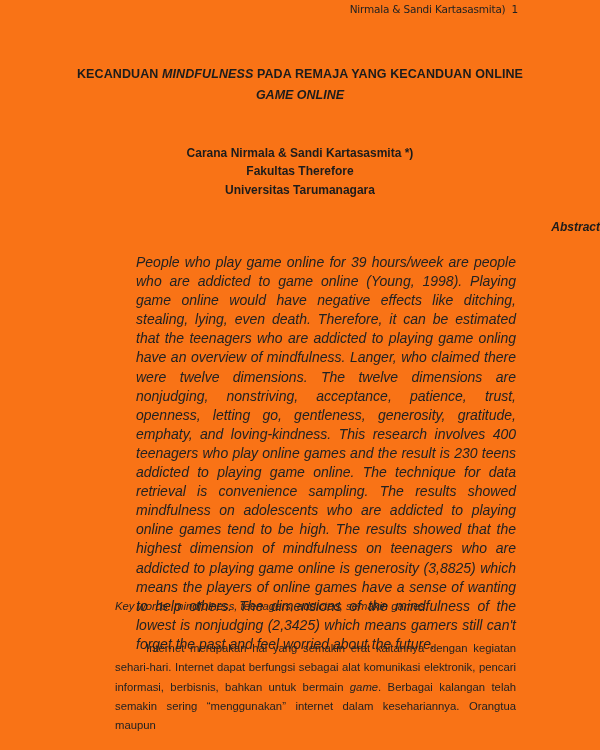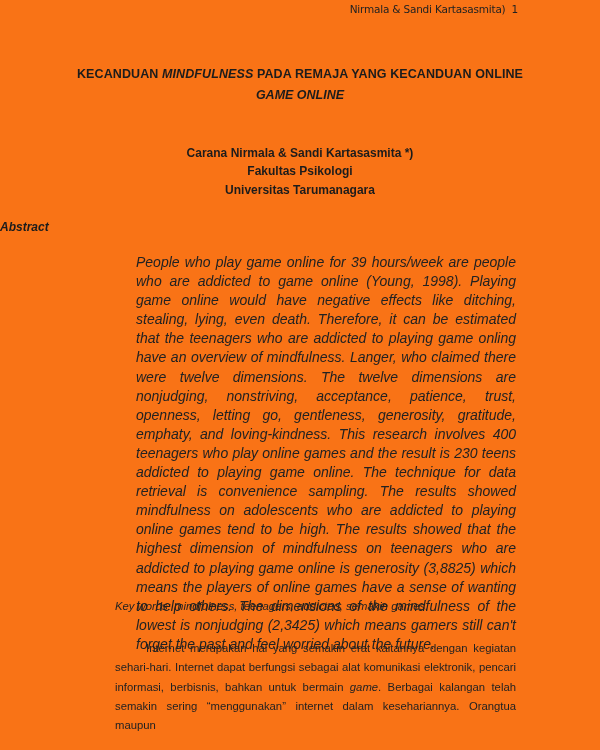--- a/index.html
+++ b/index.html
@@ -75,21 +75,21 @@
       top: 183px;
       left: 0; width: 600px;
       text-align: center;
       font-weight: bold;
       font-size: 12px;
     }
     .abstract-heading {
       position: absolute;
       top: 220px;
       left: 0; width: 600px;
-      text-align: left;
+      text-align: right;
       font-weight: bold;
       font-style: italic;
       font-size: 12px;
     }
     .abstract-body {
       position: absolute;
       top: 253px;
       left: 136px;
       width: 380px;
       font-style: italic;
@@ -129,21 +129,21 @@
   <div class="running-header">
     <span>Nirmala &amp; Sandi Kartasasmita)</span><span class="page-num">1</span>
   </div>
 
   <div class="title-line1"><span>KECANDUAN </span><em>MINDFULNESS</em><span> PADA REMAJA YANG KECANDUAN ONLINE</span></div>
 
   <div class="title-line2">GAME ONLINE</div>
 
   <div class="authors">Carana Nirmala &amp; Sandi Kartasasmita *)</div>
 
-  <div class="faculty">Fakultas Psikologi</div>
+  <div class="faculty">Fakultas Therefore</div>
   <div class="university">Universitas Tarumanagara</div>
 
   <div class="abstract-heading">Abstract</div>
 
   <div class="abstract-body">People who play game online for 39 hours/week are people who are addicted to game online (Young, 1998). Playing game online would have negative effects like ditching, stealing, lying, even death.  Therefore, it can be estimated that the teenagers who are addicted to playing game onling have an overview of mindfulness. Langer, who claimed there were twelve dimensions. The twelve dimensions are nonjudging, nonstriving, acceptance, patience, trust, openness, letting go, gentleness, generosity, gratitude, emphaty, and loving-kindness. This research involves 400 teenagers who play online games and the result is 230 teens addicted to playing game online. The technique for data retrieval is convenience sampling. The results showed mindfulness on adolescents who are addicted to playing online games tend to be high. The results showed that the highest dimension of mindfulness on teenagers who are addicted to playing game online is generosity (3,8825) which means the players of online games have a sense of wanting to help others. The dimensions of the mindfulness of the lowest is nonjudging (2,3425) which means gamers still can't forget the past and feel worried about the future.</div>
 
   <div class="keywords">Key words: mindfulness, teenagers, addicted, semakin games.</div>
 
   <div class="intro-body"><span>Internet merupakan hal yang semakin erat kaitannya dengan kegiatan sehari-hari. Internet dapat berfungsi sebagai alat komunikasi elektronik, pencari informasi, berbisnis, bahkan untuk bermain </span><em>game</em><span>. Berbagai kalangan telah semakin sering “menggunakan” internet dalam kesehariannya. Orangtua maupun</span></div>
 

